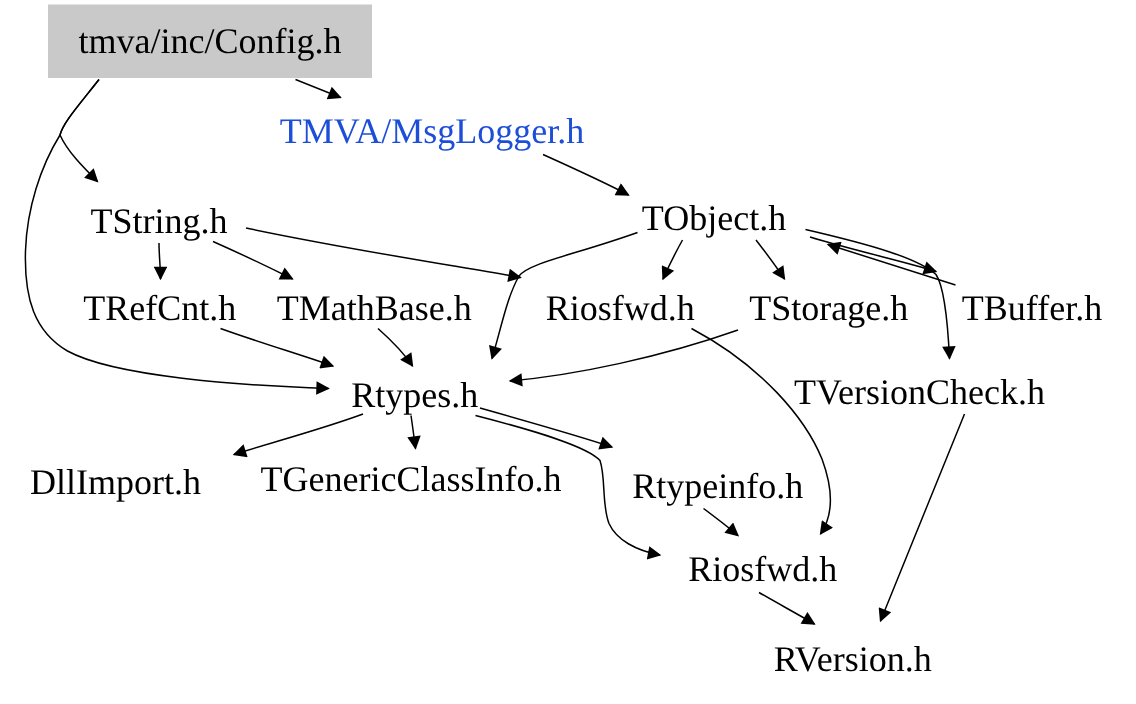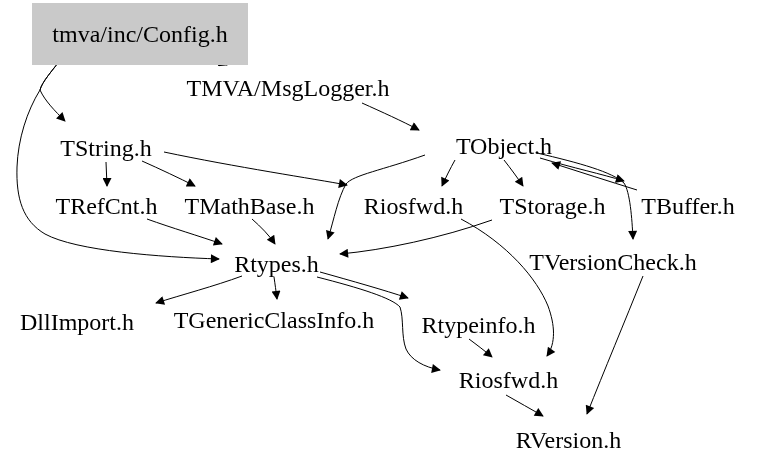--- a/index.html
+++ b/index.html
@@ -69,30 +69,30 @@
         <path d="M 242,276 C 215,286 181,295 156,303" fill="none" stroke="#000000" stroke-width="1" marker-end="url(#arrowhead)"></path>
         <path d="M 274,277 C 275,284 276,291 277,299" fill="none" stroke="#000000" stroke-width="1" marker-end="url(#arrowhead)"></path>
         <path d="M 320,272 C 352,281 384,290 408,298" fill="none" stroke="#000000" stroke-width="1" marker-end="url(#arrowhead)"></path>
         <path d="M 317,277 C 360,288 392,298 400,307 C 404,319 401,336 406,349 C 411,360 424,367 440,370" fill="none" stroke="#000000" stroke-width="1" marker-end="url(#arrowhead)"></path>
         <path d="M 469,339 C 477,345 485,351 492,357" fill="none" stroke="#000000" stroke-width="1" marker-end="url(#arrowhead)"></path>
         <path d="M 506,395 C 518,402 531,409 543,416" fill="none" stroke="#000000" stroke-width="1" marker-end="url(#arrowhead)"></path>
         <path d="M 643,276 C 625,321 604,371 587,414" fill="none" stroke="#000000" stroke-width="1" marker-end="url(#arrowhead)"></path>
       </g>
   </svg>
   <div id="nodes">
-      <div class="node highlighted" style="left: 32px; top: 3px; width: 216px; height: 62px; color: rgb(0, 0, 0); background: rgb(201, 201, 201);">
+      <div class="node highlighted" style="left: 32px; top: 3px; width: 216px; height: 49px; color: rgb(0, 0, 0); background: rgb(201, 201, 201);">
         <span>tmva/inc/Config.h</span>
       </div>
-      <div class="node" style="left: 173px; top: 72px; width: 230px; height: 32px; color: #000000;">
+      <div class="node" style="left: 173px; top: 72px; width: 230px; height: 32px; color: #1d4ed8;">
         <span>TMVA/MsgLogger.h</span>
       </div>
       <div class="node" style="left: 47px; top: 134px; width: 118px; height: 28px; color: rgb(0, 0, 0);">
         <span>TString.h</span>
       </div>
-      <div class="node" style="left: 446px; top: 132px; width: 116px; height: 28px; color: rgb(0, 0, 0);">
+      <div class="node" style="left: 418px; top: 132px; width: 116px; height: 28px; color: rgb(0, 0, 0);">
         <span>TObject.h</span>
       </div>
       <div class="node" style="left: 45px; top: 192px; width: 123px; height: 28px; color: rgb(0, 0, 0);">
         <span>TRefCnt.h</span>
       </div>
       <div class="node" style="left: 177px; top: 192px; width: 145px; height: 28px; color: rgb(0, 0, 0); text-align: center;">
         <span>TMathBase.h</span>
       </div>
       <div class="node" style="left: 352px; top: 192px; width: 123px; height: 28px; color: rgb(0, 0, 0); align-items: center;">
         <span>Riosfwd.h</span>

